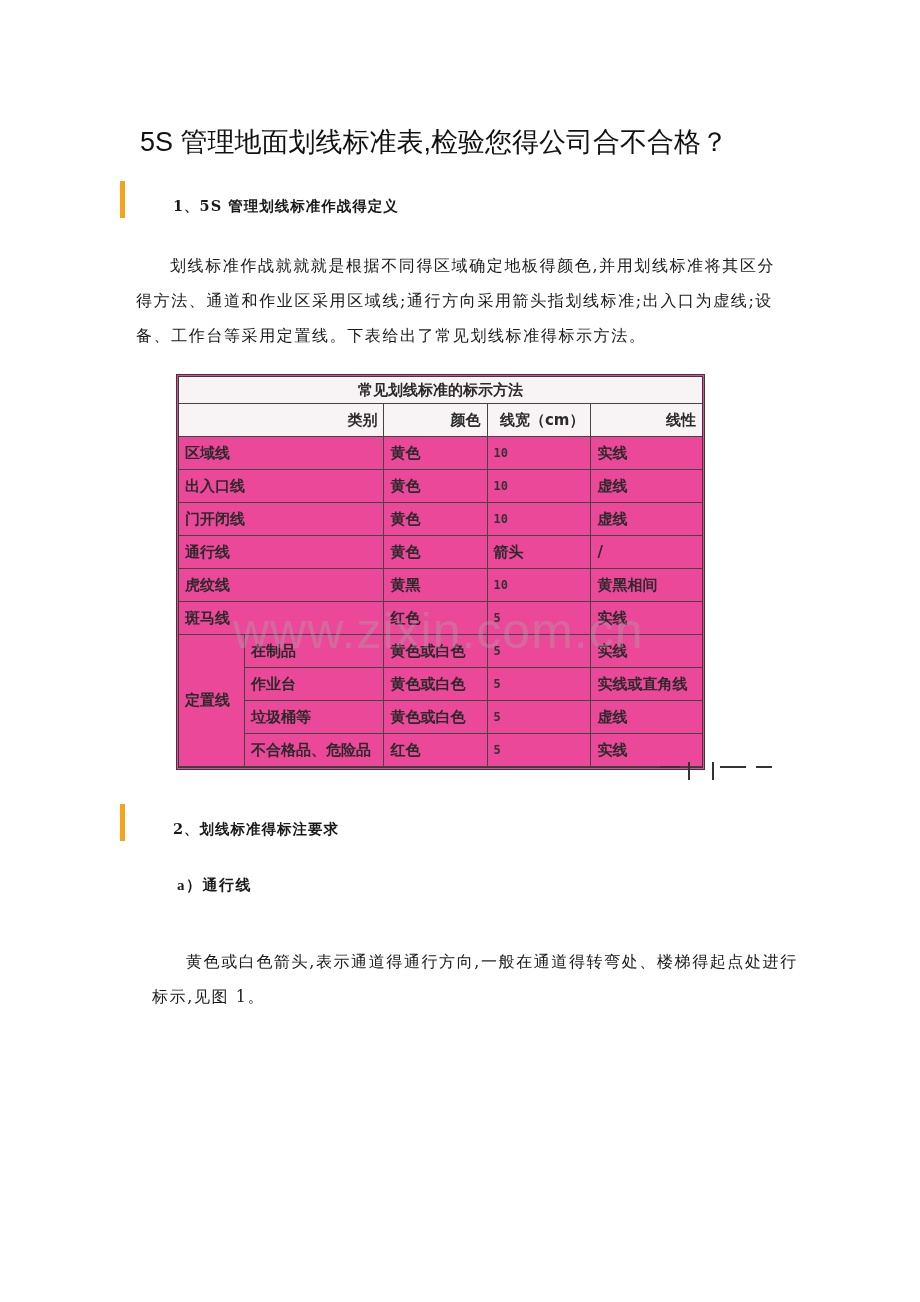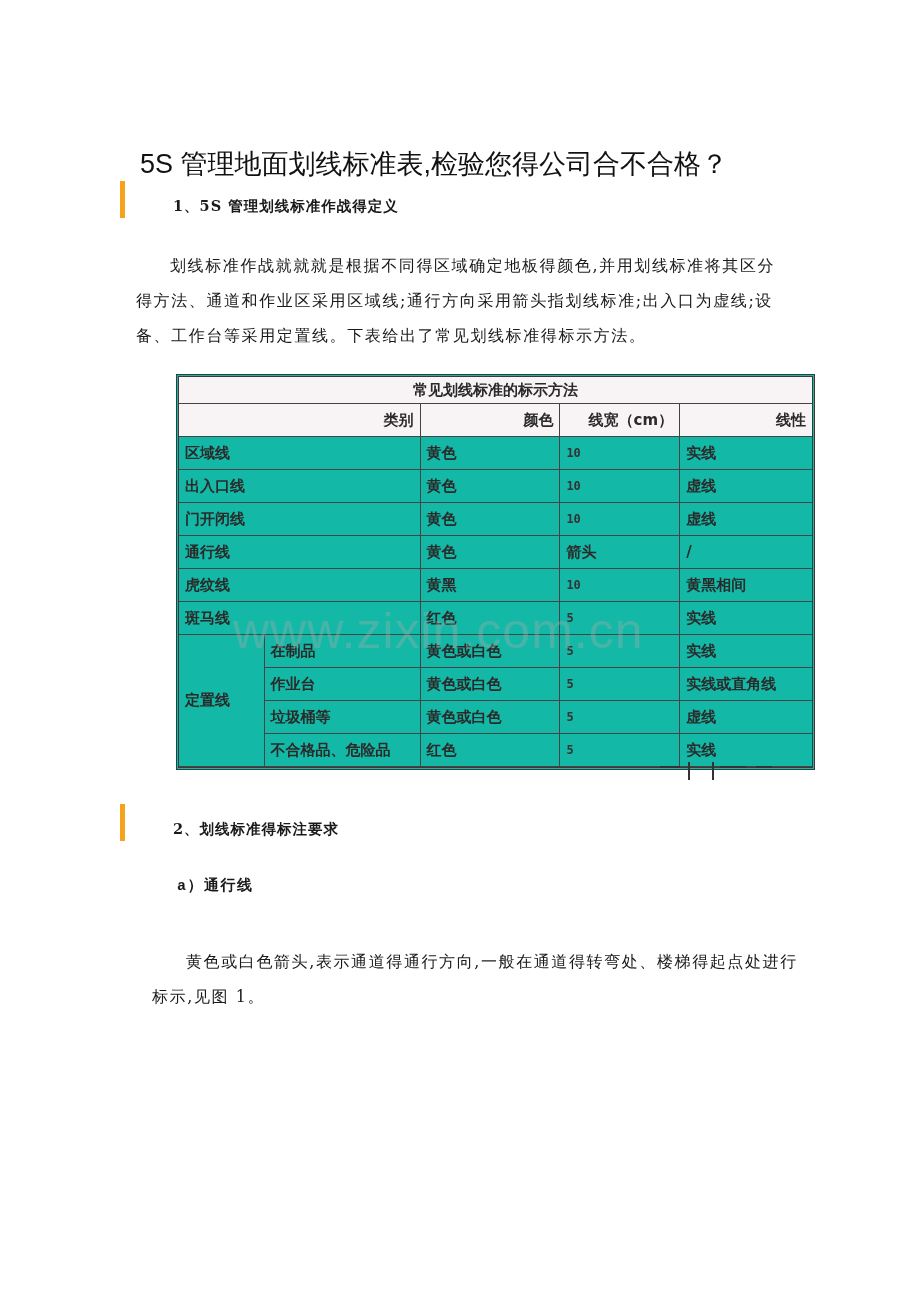--- a/index.html
+++ b/index.html
@@ -11,21 +11,21 @@
       width: 920px;
       height: 1302px;
       position: relative;
       overflow: hidden;
       font-family: "DejaVu Sans", sans-serif;
       color: #1a1a1a;
     }
     .page-title {
       position: absolute;
       left: 140px;
-      top: 128px;
+      top: 106px;
       font-family: "Liberation Sans", "DejaVu Sans", sans-serif;
       font-size: 27px;
       font-weight: 400;
       color: #111;
       letter-spacing: 0px;
       white-space: nowrap;
     }
     .section-bar {
       position: absolute;
       left: 120px;
@@ -54,45 +54,45 @@
       text-indent: 34px;
       letter-spacing: 1.6px;
     }
     .para-p1 { top: 248px; }
     .para-p2 { top: 928px; }
 
     .sub-heading {
       position: absolute;
       left: 177px;
       top: 876px;
-      font-family: Liberation Mono, monospace;
+      font-family: Liberation Serif, serif;
       font-size: 15px;
       font-weight: 700;
       letter-spacing: 1.5px;
       color: #1a1a1a;
     }
 
     
     .table-wrap {
       position: absolute;
       left: 176px;
       top: 374px;
       width: 640px;
       height: 406px;
       overflow: hidden;
     }
     table.std {
       border-collapse: separate;
       border-spacing: 0;
-      width: 639px;
+      width: 529px;
       border: 3px double #3a3a3a;
       font-family: "DejaVu Sans", sans-serif;
       font-size: 15px;
       color: #2a2a2a;
-      background: #14b8a6;
+      background: #ec4899;
     }
     table.std td, table.std th {
       border-right: 1.5px solid #444;
       border-bottom: 1.5px solid #444;
       height: 32px;
       padding: 0 6px;
       text-align: left;
       vertical-align: middle;
       white-space: nowrap;
       font-weight: bold;

